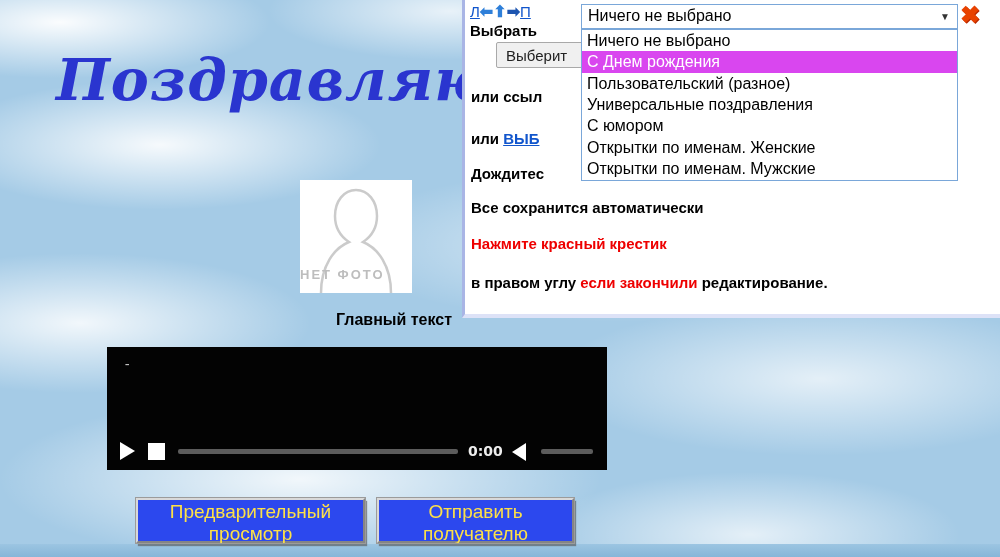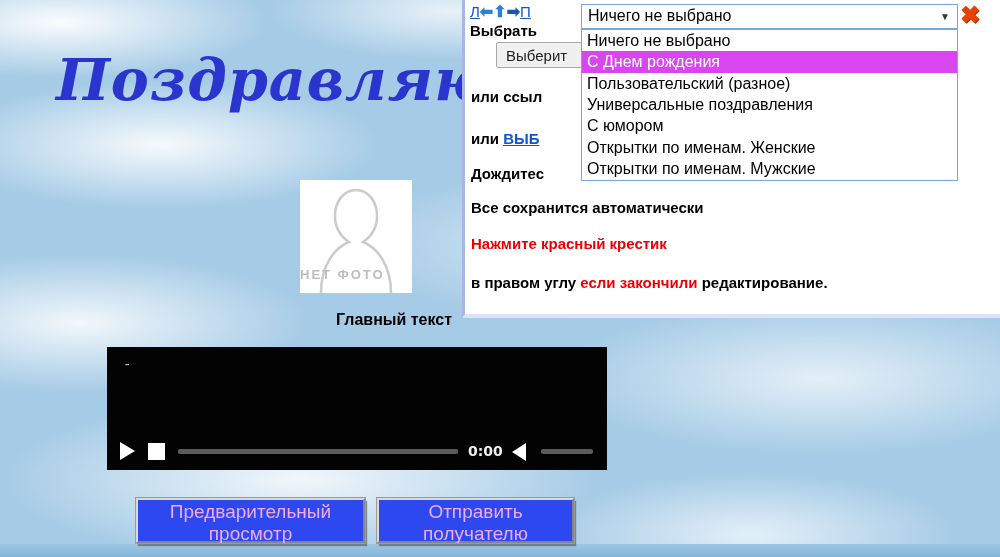--- a/index.html
+++ b/index.html
@@ -73,21 +73,21 @@
   .progress{position:absolute;left:71px;top:102px;width:280px;height:5px;
     background:#5c5c5c;border-radius:2px;cursor:pointer;}
   .time{position:absolute;left:361px;top:96px;color:#eee;font-size:14px;font-weight:bold;
     font-family:"DejaVu Sans",sans-serif;}
   .vol{position:absolute;left:405px;top:96px;width:0;height:0;cursor:pointer;
     border-right:14px solid #fff;border-top:9px solid transparent;border-bottom:9px solid transparent;}
   .volbar{position:absolute;left:434px;top:102px;width:52px;height:5px;
     background:#5c5c5c;border-radius:2px;cursor:pointer;}
   
   .action{position:absolute;top:498px;height:45px;z-index:5;cursor:pointer;
-    background:#2c48ee;color:#f0abfc;font-family:"Liberation Sans",sans-serif;
+    background:#2c48ee;color:#fde047;font-family:"Liberation Sans",sans-serif;
     font-size:19px;border:2px outset #d9d9d9;outline:1px solid #9b9b9b;
     box-shadow:2px 3px 1px rgba(90,90,90,.65);}
   .b1{left:136px;width:229px;}
   .b2{left:377px;width:197px;}
 </style>
 </head>
 <body>
 
 <div class="title">Поздравляю с пра</div>
 

